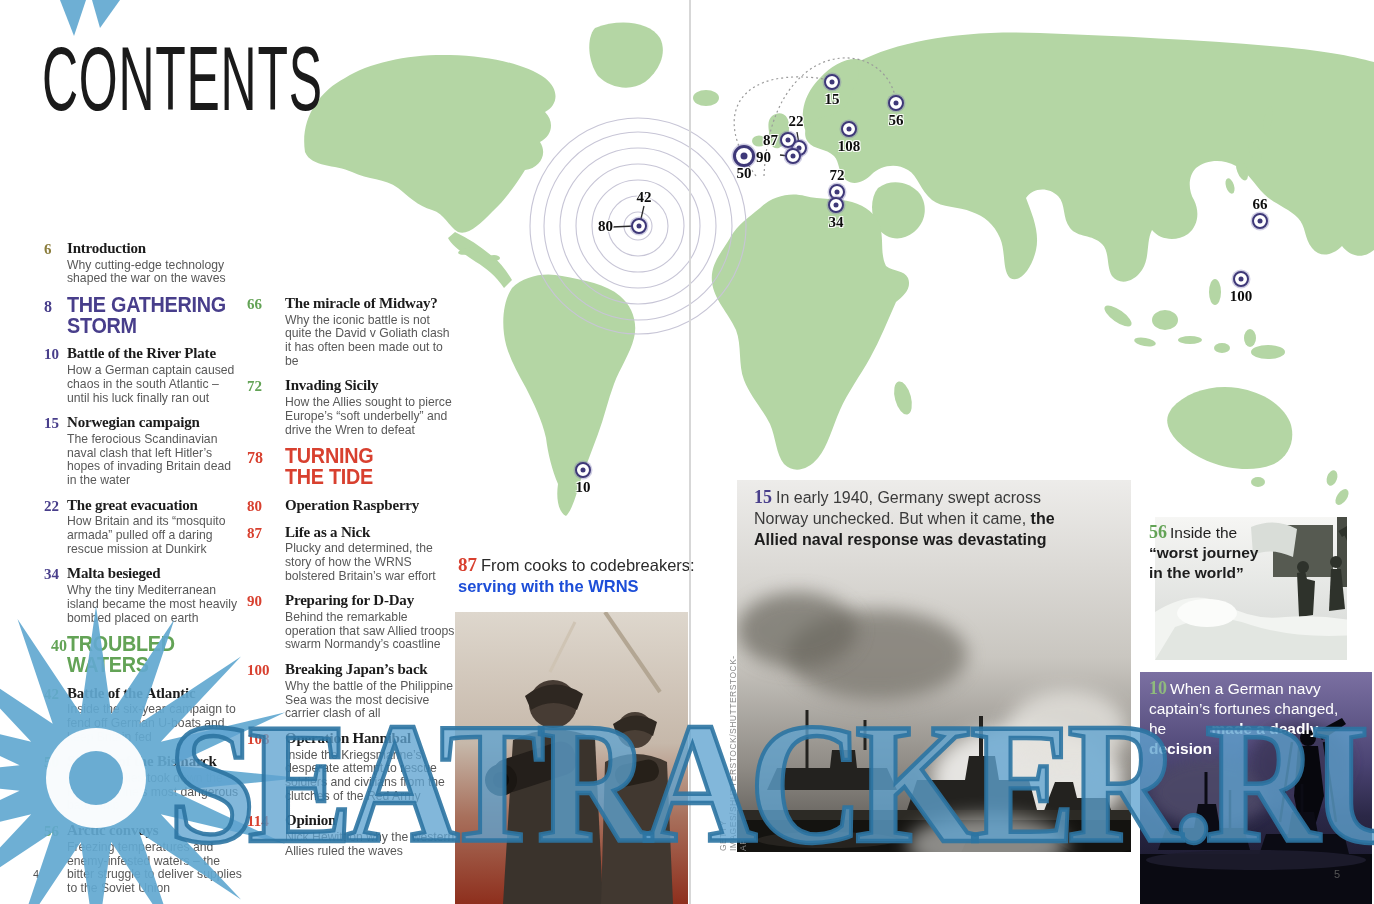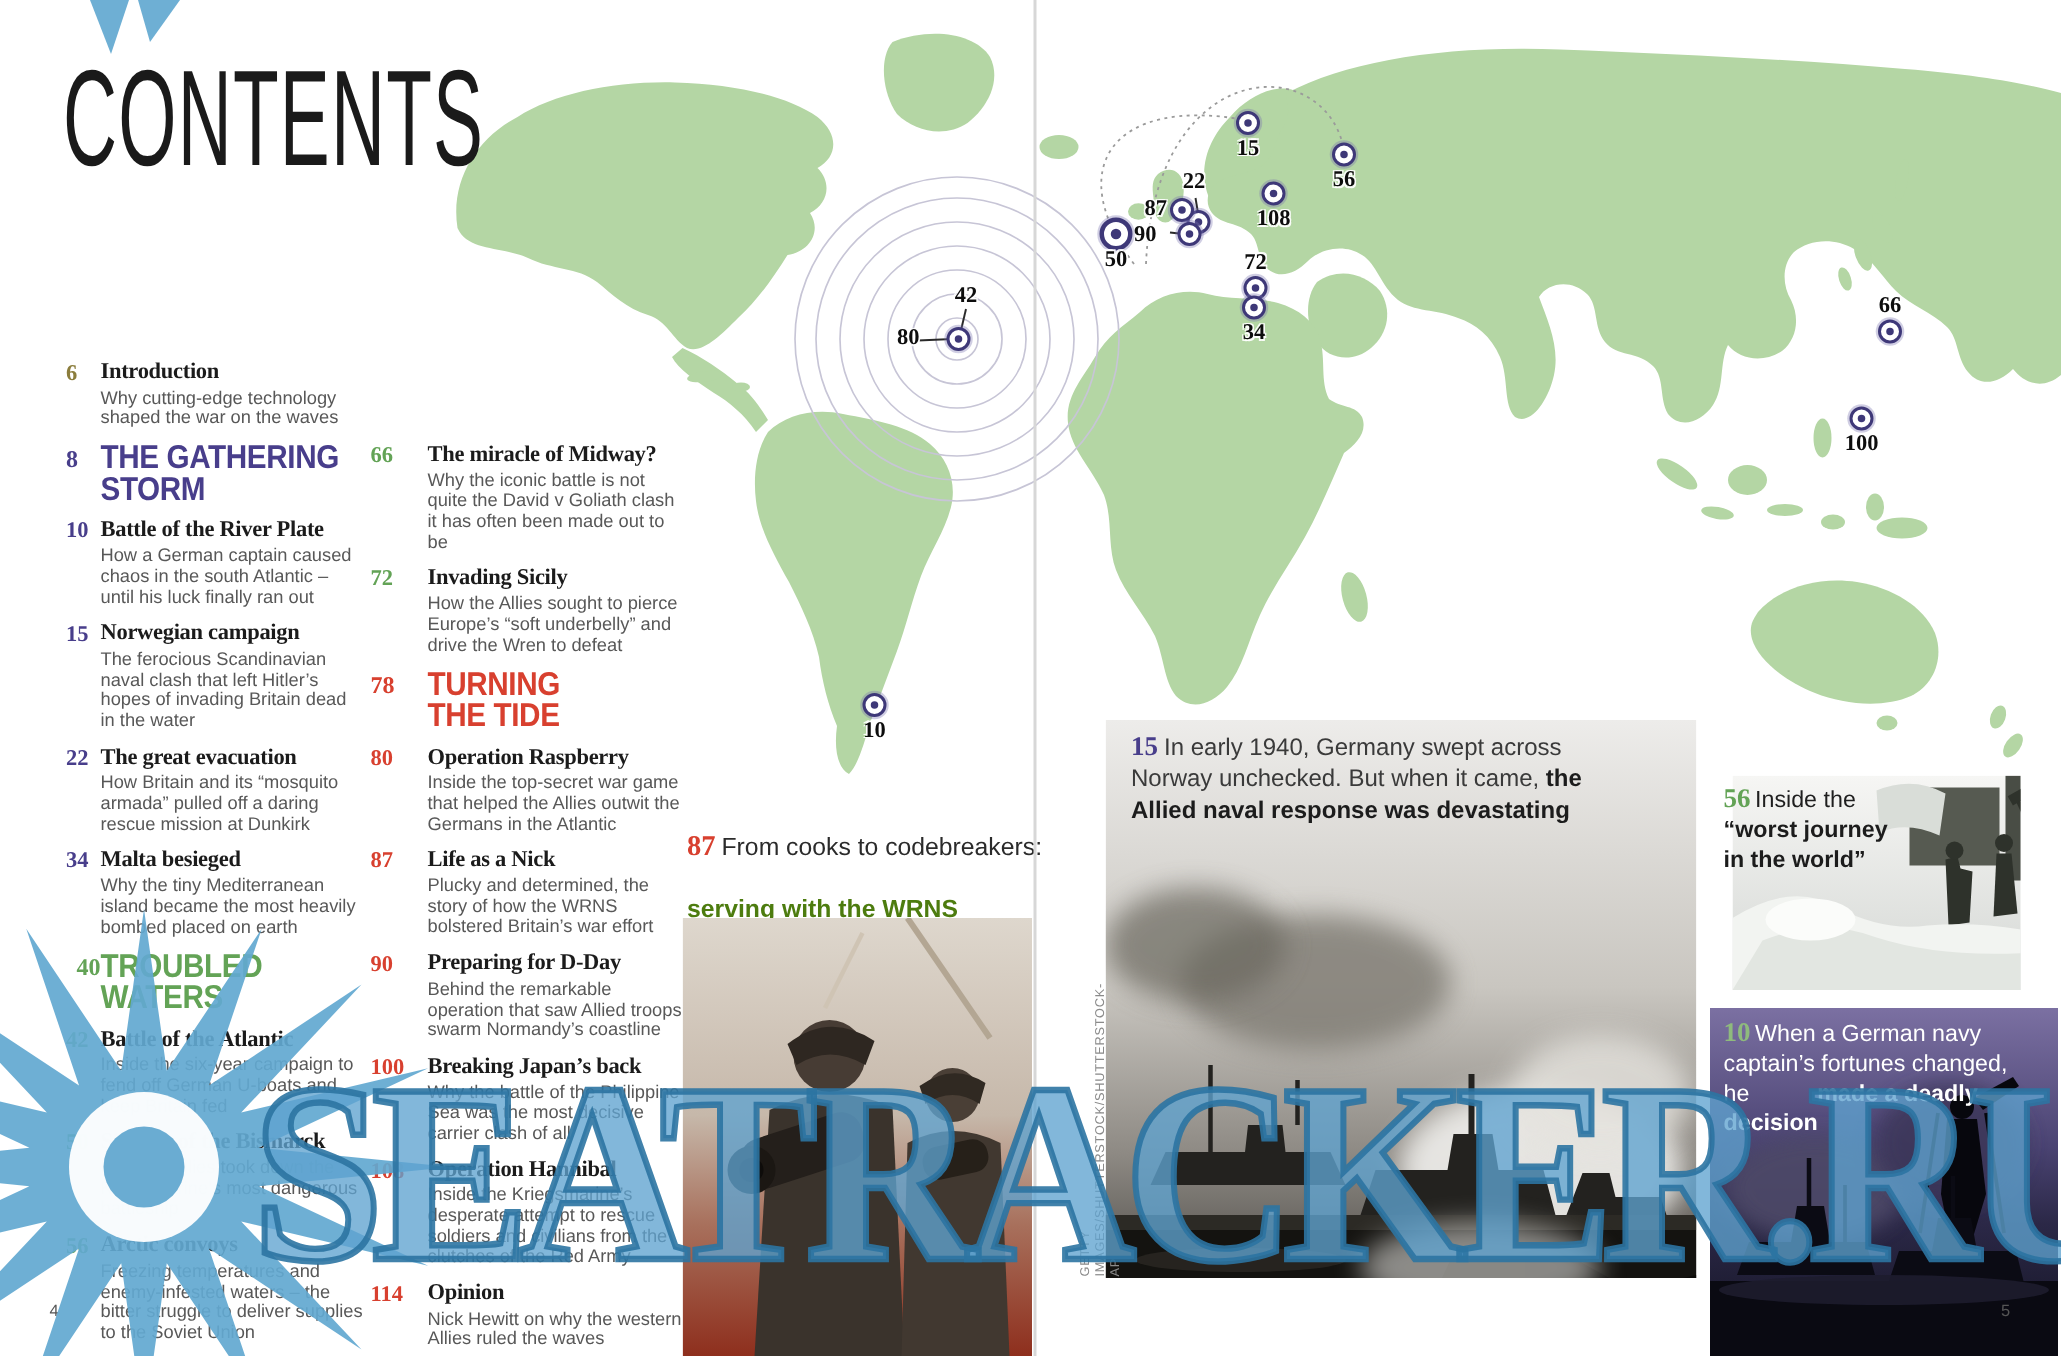--- a/index.html
+++ b/index.html
@@ -39,21 +39,21 @@
      text-shadow:-1px -1px 0 rgba(255,255,255,.9),1px -1px 0 rgba(255,255,255,.9),
                  -1px 1px 0 rgba(255,255,255,.9),1px 1px 0 rgba(255,255,255,.9);}
   .mk-label.below{transform:translate(-50%,9px);}
   .mk-label.above{transform:translate(-50%,-100%) translateY(-8px);}
   .mk-label.left{transform:translate(-100%,-50%) translateX(-10px);}
   
   .photo{position:absolute;overflow:hidden;z-index:3;}
   #wrns-caption{position:absolute;left:458px;top:554px;width:240px;z-index:3;
      font:16.5px/1.25 "Liberation Sans",sans-serif;color:#2b2b2b;}
   #wrns-caption .cap-num{font:bold 19px "Liberation Serif",serif;margin-right:4px;}
-  #wrns-caption .cap-bold{display:block;font-weight:bold;color:#4d7c0f;margin-top:20px;}
+  #wrns-caption .cap-bold{display:block;font-weight:bold;color:#1d4ed8;}
   #wrns-photo{left:455px;top:612px;width:233px;height:292px;}
   #main-photo{left:737px;top:480px;width:394px;height:372px;}
   #main-caption{position:absolute;left:17px;top:7px;width:335px;
      font:16px/1.3 "Liberation Sans",sans-serif;color:#3a3a3a;}
   #main-caption .cap-num{font:bold 18px "Liberation Serif",serif;margin-right:4px;}
   .cap-bold{font-weight:bold;color:#1c1c1c;}
   #worst-photo{left:1140px;top:517px;width:192px;height:143px;padding-left:15px;}
   #worst-caption{position:absolute;left:9px;top:5px;width:112px;
      font:15.5px/1.28 "Liberation Sans",sans-serif;color:#1f1f1f;}
   #worst-caption .cap-num{font:bold 18px "Liberation Serif",serif;margin-right:3px;}
@@ -300,21 +300,20 @@
         <span class="sec-num" style="color: rgb(216, 64, 47);">78</span>
         <div class="sec-title" style="color: rgb(216, 64, 47);">
           <div>TURNING</div>
           <div>THE TIDE</div>
         </div>
       </div>
       <div class="toc-entry">
         <span class="toc-num" style="color: rgb(216, 64, 47);">80</span>
         <div>
           <div class="toc-title">Operation Raspberry</div>
-          <div class="toc-desc">Inside the top-secret war game that helped the Allies outwit the Germans in the Atlantic</div>
         </div>
       </div>
       <div class="toc-entry">
         <span class="toc-num" style="color: rgb(216, 64, 47);">87</span>
         <div>
           <div class="toc-title">Life as a Nick</div>
           <div class="toc-desc">Plucky and determined, the story of how the WRNS bolstered Britain’s war effort</div>
         </div>
       </div>
       <div class="toc-entry">

